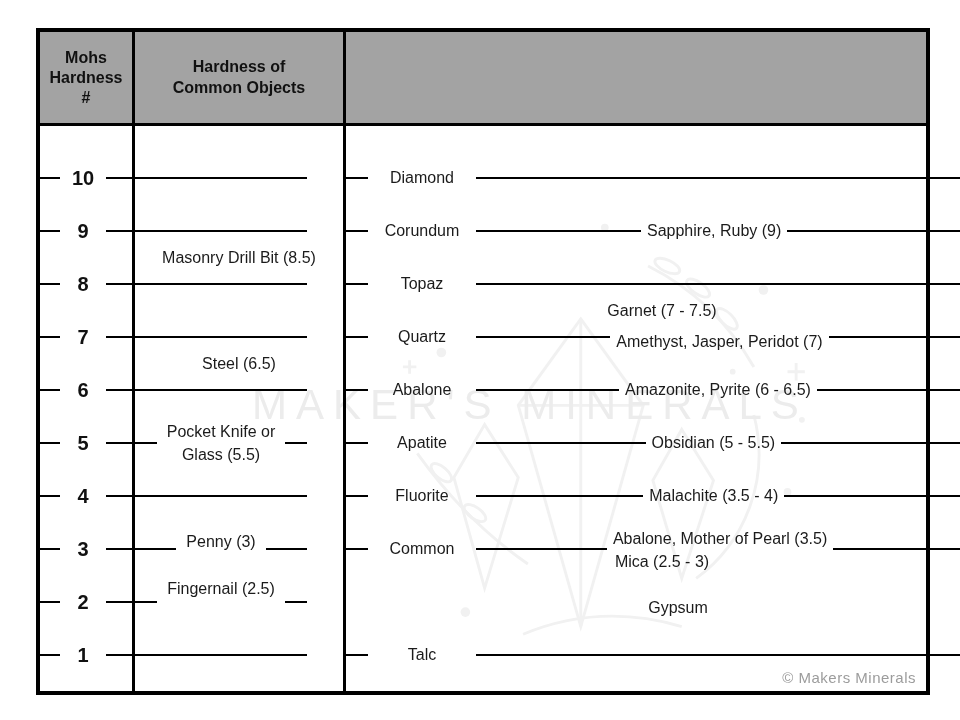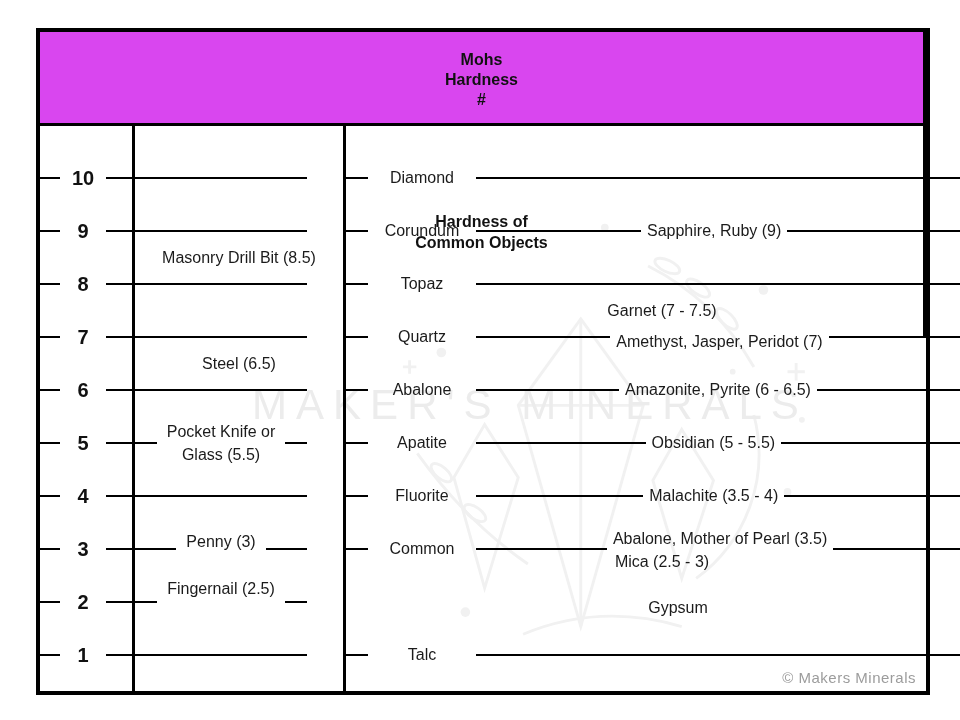--- a/index.html
+++ b/index.html
@@ -22,23 +22,22 @@
   }
   .wm-text {
     position:absolute; left:490px; top:373px; transform:translate(-50%,-50%);
     font-size:42px; font-weight:400; letter-spacing:9px; color:#ececec;
     white-space:nowrap; pointer-events:none;
   }
 
   
   .header {
     position:absolute; left:0; top:0; width:100%; height:94px;
-    background:#d946ef; border-bottom:3px solid #000; box-sizing:border-box;
+    background:#a3a3a3; border-bottom:3px solid #000; box-sizing:border-box;
     display:flex;
-    flex-direction:column;
   }
   .hcell {
     display:flex; align-items:center; justify-content:center;
     text-align:center; font-weight:bold; white-space:pre-line;
     color:#111; box-sizing:border-box;
   }
   .hcell.c1 { flex:0 0 95px;  border-right:3px solid #000; font-size:16px; line-height:1.25; }
   .hcell.c2 { flex:0 0 211px; border-right:3px solid #000; font-size:16px; line-height:1.3; }
   .hcell.c3 { flex:1 1 auto; font-size:18px; }
 

